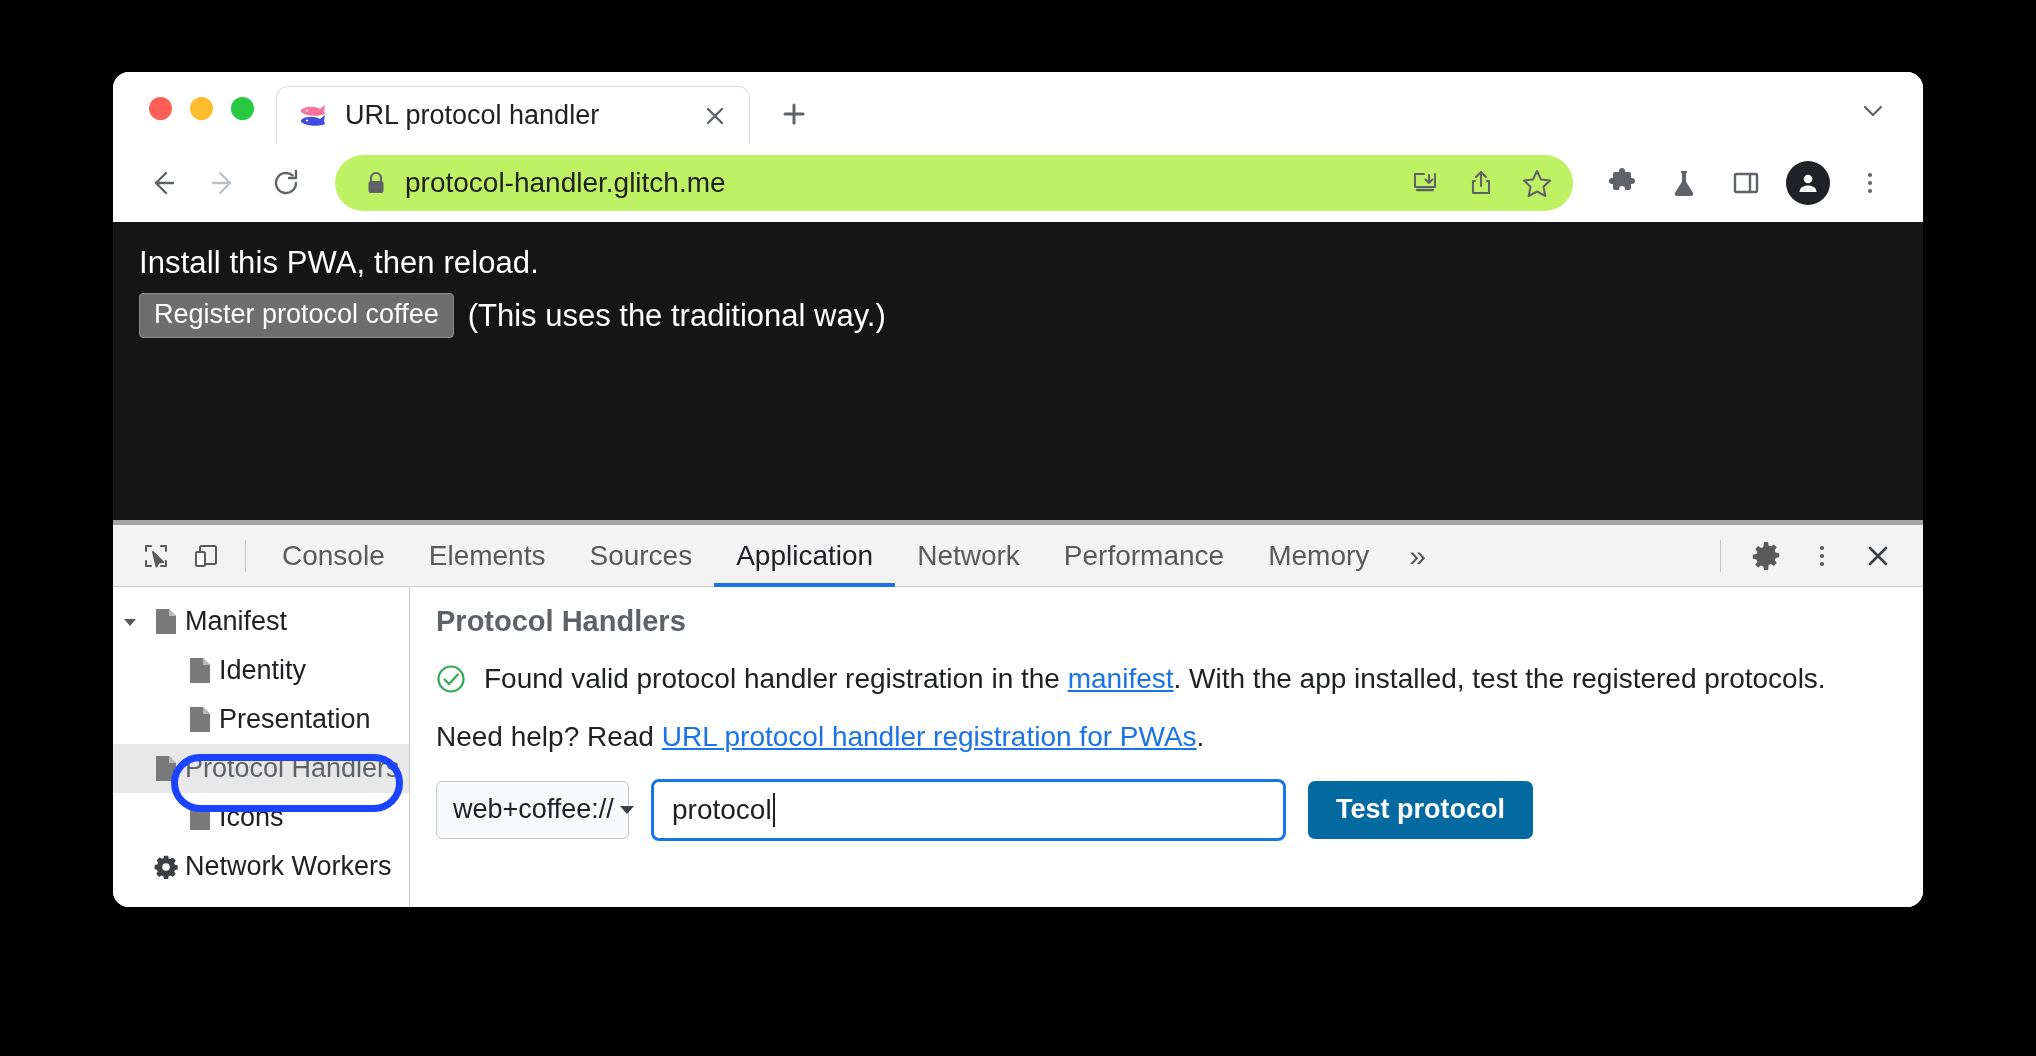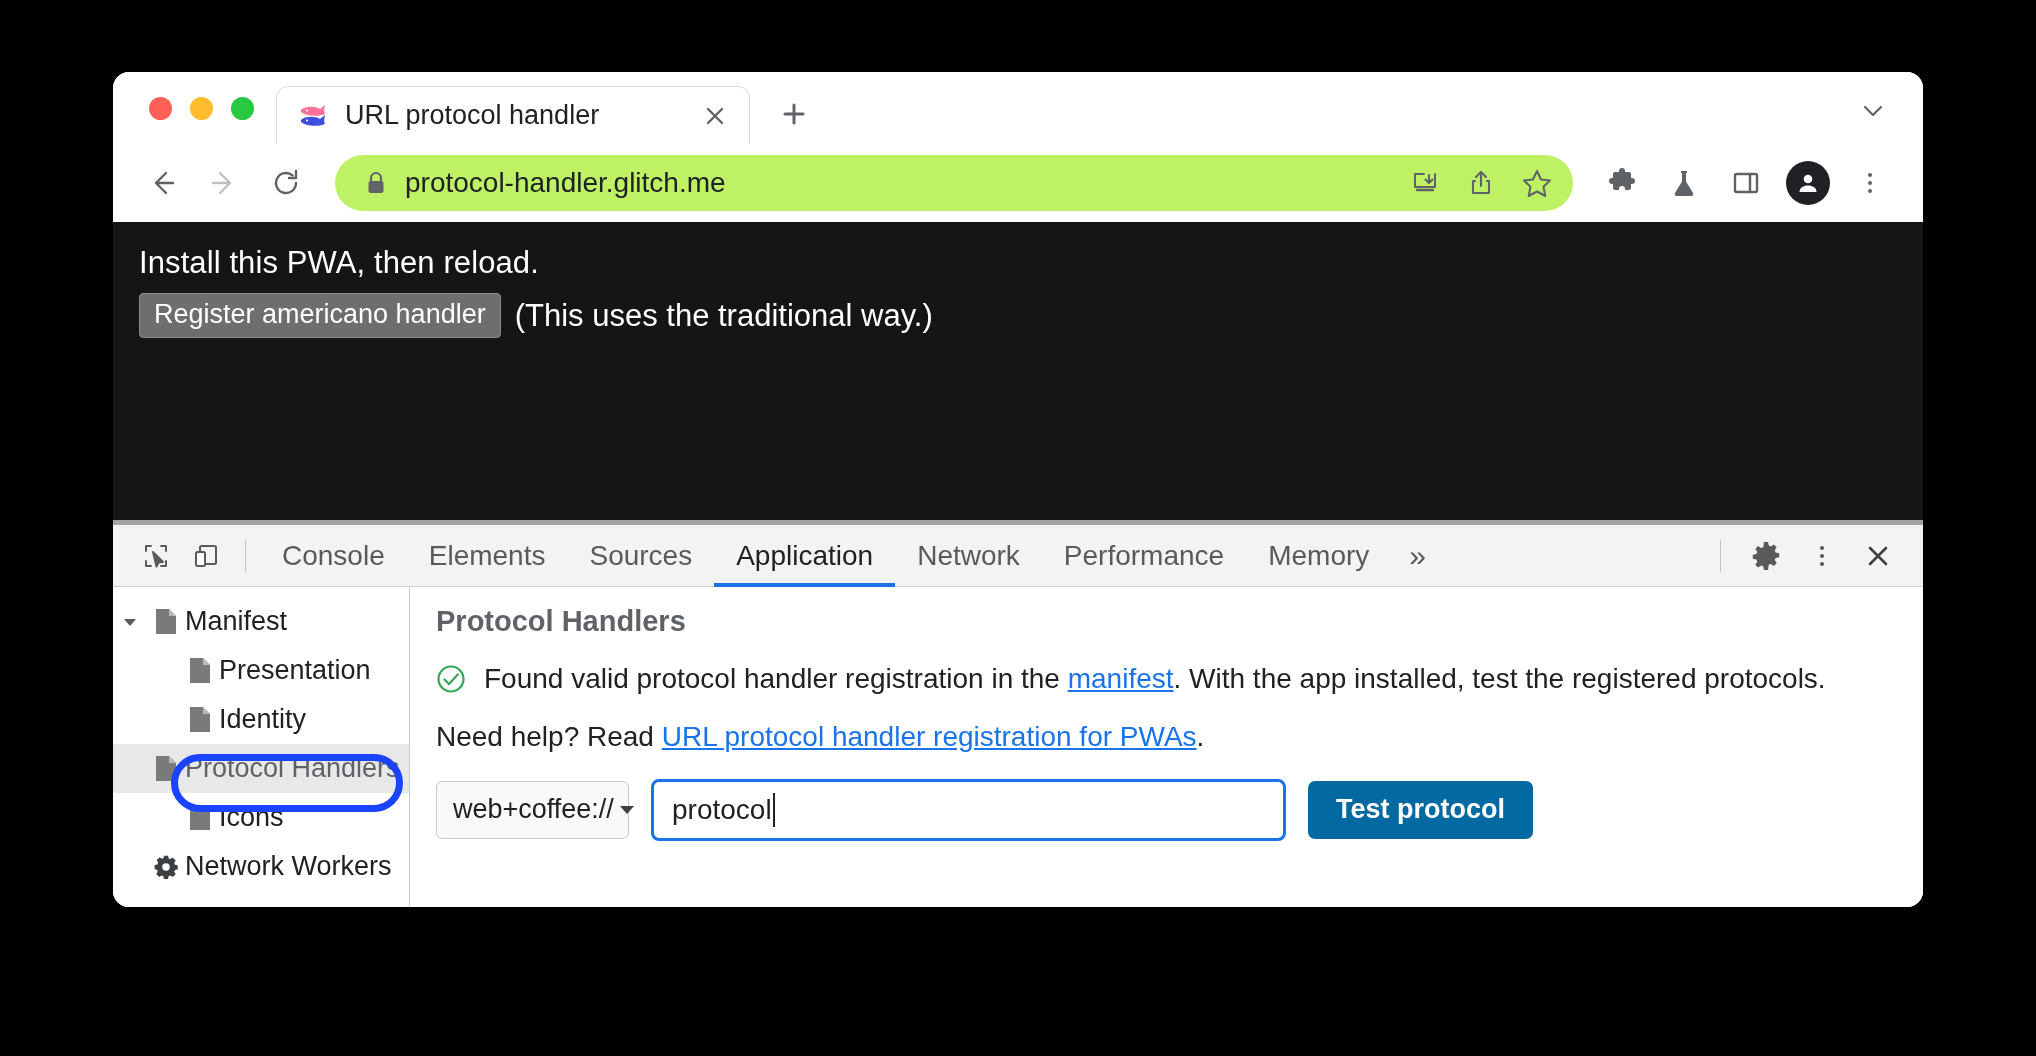--- a/index.html
+++ b/index.html
@@ -401,21 +401,21 @@
           <circle cx="13" cy="5" r="2.1"></circle>
             <circle cx="13" cy="13" r="2.1"></circle>
             <circle cx="13" cy="21" r="2.1"></circle>
         </svg>
       </div>
     </div>
 
     <div class="viewport">
       <div class="page-line1">Install this PWA, then reload.</div>
       <div class="page-row">
-        <button class="page-btn">Register americano handler</button>
+        <button class="page-btn">Register protocol coffee</button>
         <span class="page-note">(This uses the traditional way.)</span>
       </div>
     </div>
 
     <div class="devtools">
       <div class="dt-tabbar">
         <div class="dt-tool">
           <svg width="30" height="30" viewBox="0 0 30 30" stroke="#5a5a5a" stroke-width="2" fill="none" stroke-linecap="round" stroke-linejoin="round">
             <path d="M5 10 V5 H10 M20 5 H25 V10 M25 20 V25 H20 M10 25 H5 V20" stroke-dasharray="0"></path>
             <path d="M12 11 L22 21 L17.5 21.5 L15.5 25.5 Z" fill="#5a5a5a" stroke="#5a5a5a"></path>
@@ -482,32 +482,32 @@
           </div>
 
           <div class="tree-row" style="padding-left:34px">
             <span class="tw-spacer"></span>
             <span class="tree-icon">
               <svg width="22" height="27" viewBox="0 0 22 27">
                   <path d="M1 1 h13 l7 7 v18 h-20 z" fill="#7a7a7a"></path>
                   <path d="M14 1 l7 7 h-7 z" fill="#b9b9b9"></path>
                 </svg>
             </span>
-            <span class="tree-label">Presentation</span>
+            <span class="tree-label">Identity</span>
           </div>
 
           <div class="tree-row" style="padding-left:34px">
             <span class="tw-spacer"></span>
             <span class="tree-icon">
               <svg width="22" height="27" viewBox="0 0 22 27">
                   <path d="M1 1 h13 l7 7 v18 h-20 z" fill="#7a7a7a"></path>
                   <path d="M14 1 l7 7 h-7 z" fill="#b9b9b9"></path>
                 </svg>
             </span>
-            <span class="tree-label">Identity</span>
+            <span class="tree-label">Presentation</span>
           </div>
 
           <div class="tree-row selected" style="padding-left:34px">
             <span class="tw-spacer"></span>
             <span class="tree-icon">
               <svg width="22" height="27" viewBox="0 0 22 27">
                   <path d="M1 1 h13 l7 7 v18 h-20 z" fill="#7a7a7a"></path>
                   <path d="M14 1 l7 7 h-7 z" fill="#b9b9b9"></path>
                 </svg>
             </span>

